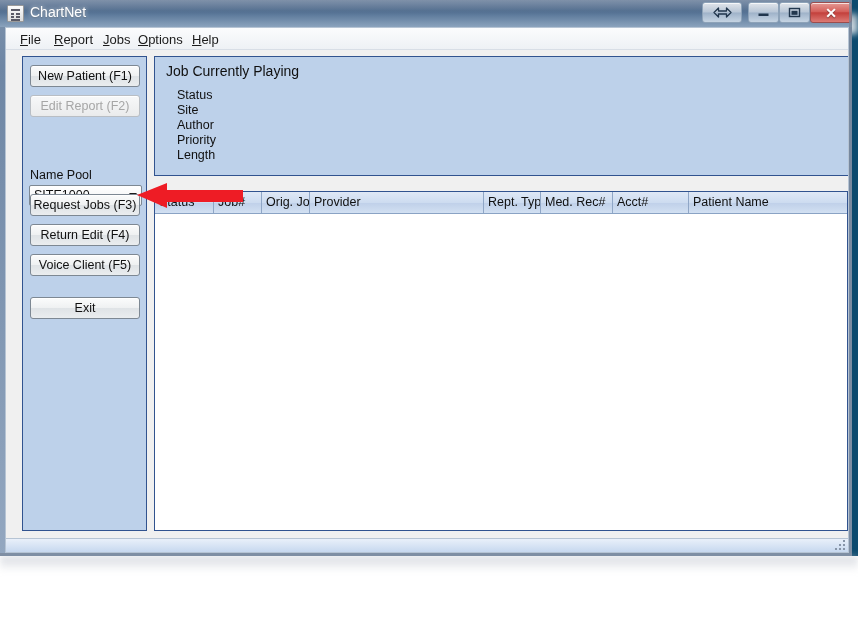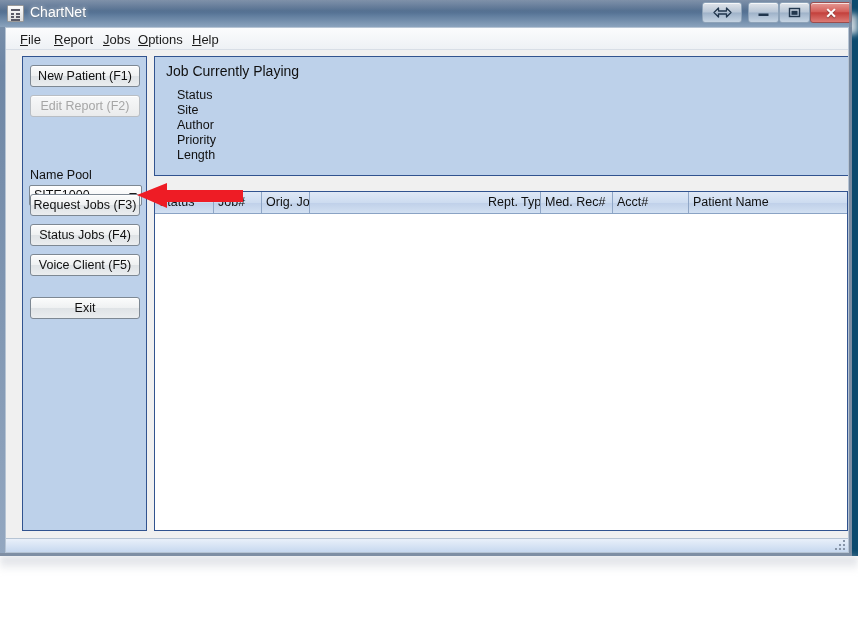--- a/index.html
+++ b/index.html
@@ -461,39 +461,40 @@
         <div class="btn new-report">New Patient (F1)</div>
         <div class="btn edit-report disabled">Edit Report (F2)</div>
 
         <div class="wp-label">Name Pool</div>
         <div class="combo">
           <span class="combo-text">SITE1000</span>
           <span class="combo-arrow"></span>
         </div>
 
         <div class="btn request">Request Jobs (F3)</div>
-        <div class="btn return">Status Jobs (F4)</div>
+        <div class="btn return">Return Edit (F4)</div>
         <div class="btn voice">Voice Client (F5)</div>
         <div class="btn exit">Exit</div>
       </div>
 
       <div class="jobpanel">
         <div class="jobpanel-title">Job Currently Playing</div>
         <div class="job-field f0">Status</div>
         <div class="job-field f1">Site</div>
         <div class="job-field f2">Author</div>
         <div class="job-field f3">Priority</div>
         <div class="job-field f4">Length</div>
       </div>
 
       <div class="grid">
         <div class="grid-header" id="grid-header">
             <div class="th" style="left: 0px; width: 59px;">Status</div>
             <div class="th" style="left: 59px; width: 48px;">Job#</div>
             <div class="th" style="left: 107px; width: 48px;">Orig. Jo</div>
+            <div class="th" style="left: 155px; width: 174px;">Provider</div>
             <div class="th" style="left: 329px; width: 57px;">Rept. Typ</div>
             <div class="th" style="left: 386px; width: 72px;">Med. Rec#</div>
             <div class="th" style="left: 458px; width: 76px;">Acct#</div>
             <div class="th" style="left: 534px; width: 166px;">Patient Name</div>
           </div>
       </div>
 
       <svg class="annotation-arrow" viewBox="0 0 106 30" preserveAspectRatio="none">
         <path d="M0 15 L30 3 L30 10 L106 10 L106 22 L30 22 L30 28 Z" fill="#ee1c25"></path>
       </svg>

